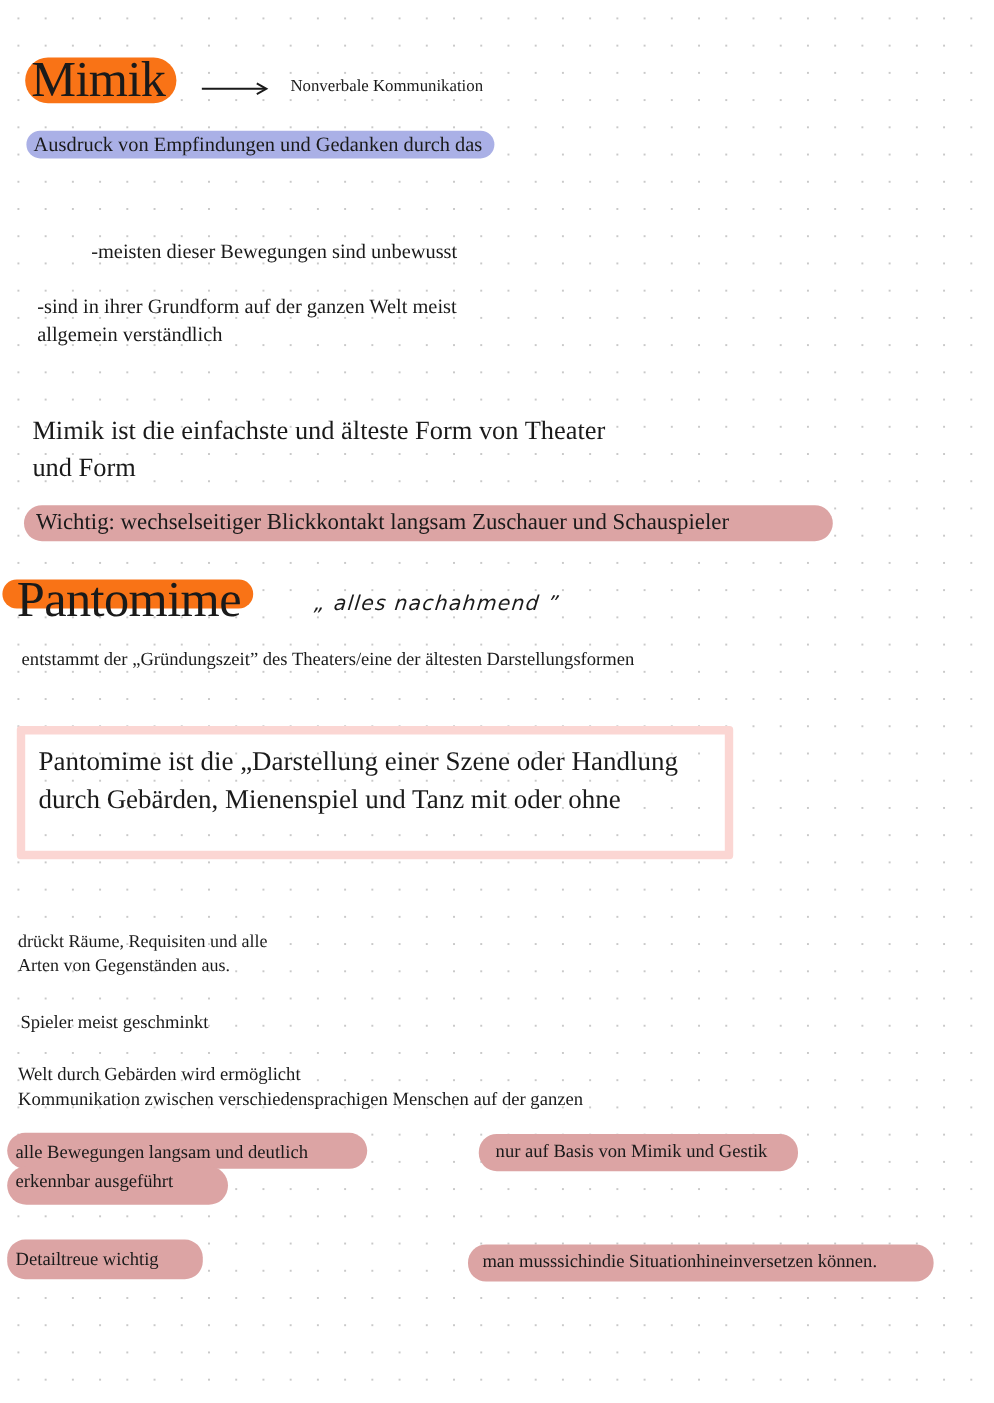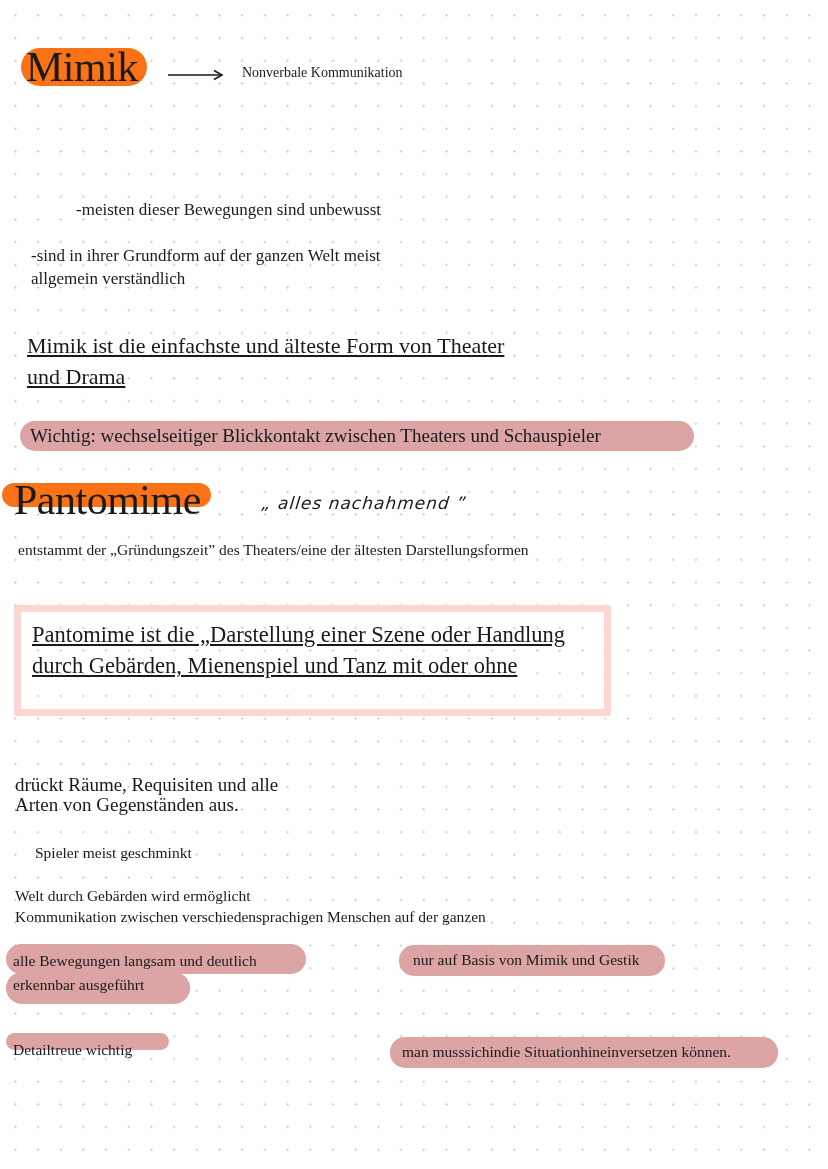--- a/index.html
+++ b/index.html
@@ -37,61 +37,62 @@
 </div>
 <div class="abs arrow" style="left:168px;top:61px;">
   <svg width="56" height="12" viewBox="0 0 56 12">
       <line x1="0" y1="6" x2="53" y2="6" stroke="#1a1a1a" stroke-width="1.6"></line>
       <polyline points="46,1.5 54,6 46,10.5" fill="none" stroke="#1a1a1a" stroke-width="1.6"></polyline>
     </svg>
 </div>
 <div class="abs" style="left:242px;top:62px;font-size:14px;line-height:22px;">Nonverbale Kommunikation</div>
 
 <div class="abs t17" style="left:22px;top:109px;">
+  <div><span class="pill blue" style="padding:0 10px 0 6px;">Ausdruck von Empfindungen und Gedanken durch das</span></div>
 </div>
 
 <div class="abs t17" style="left:32px;top:198px;margin-left:44px;">-meisten dieser Bewegungen sind unbewusst</div>
 <div class="abs t17" style="left:31px;top:244px;">
   <div>-sind in ihrer Grundform auf der ganzen Welt meist</div>
   <div>allgemein verständlich</div>
 </div>
 
-<div class="abs t22" style="left:27px;top:330px;text-decoration:underline;">
+<div class="abs t22" style="left:27px;top:343px;">
   <div>Mimik ist die einfachste und älteste Form von Theater</div>
-  <div>und Drama</div>
+  <div>und Form</div>
 </div>
 
-<div class="abs rose" style="left:20px;top:421px;width:674px;height:30px;line-height:30px;font-size:19px;border-radius:15px;padding-left:10px;box-sizing:border-box;">Wichtig: wechselseitiger Blickkontakt zwischen Theaters und Schauspieler</div>
+<div class="abs rose" style="left:20px;top:421px;width:674px;height:30px;line-height:30px;font-size:19px;border-radius:15px;padding-left:10px;box-sizing:border-box;">Wichtig: wechselseitiger Blickkontakt langsam Zuschauer und Schauspieler</div>
 
 <div class="abs title beige" style="left:2px;top:483px;padding:0 10px 0 12px;height:24px;line-height:34px;border-radius:17px;">
   <span>Pantomime</span>
 </div>
 <div class="abs hand" style="left:262px;top:493px;">„ alles nachahmend ”</div>
 
 <div class="abs t16" style="left:18px;top:539px;font-size:15.5px;">entstammt der „Gründungszeit” des Theaters/eine der ältesten Darstellungsformen</div>
 
-<div class="abs quote-box" style="left:14px;top:605px;width:597px;height:111px;text-decoration:underline;">
+<div class="abs quote-box" style="left:14px;top:605px;width:597px;height:111px;">
   <div class="t22" style="font-size:22.5px;line-height:31px;margin-top:1px;margin-left:3px;">
     <div>Pantomime ist die „Darstellung einer Szene oder Handlung</div>
     <div>durch Gebärden, Mienenspiel und Tanz mit oder ohne</div>
   </div>
 </div>
 
-<div class="abs" style="left:15px;top:775px;font-size:19px;line-height:20px;">
+<div class="abs" style="left:15px;top:775px;font-size:15px;line-height:20px;">
   <div>drückt Räume, Requisiten und alle</div>
   <div>Arten von Gegenständen aus.</div>
 </div>
 
-<div class="abs" style="left:17px;top:843px;font-size:15.5px;line-height:20px;margin-left:18px;">Spieler meist geschminkt</div>
+<div class="abs" style="left:17px;top:843px;font-size:15.5px;line-height:20px;">Spieler meist geschminkt</div>
 
 <div class="abs" style="left:15px;top:885px;font-size:15.5px;line-height:21px;">
   <div>Welt durch Gebärden wird ermöglicht</div>
   <div>Kommunikation zwischen verschiedensprachigen Menschen auf der ganzen</div>
 </div>
 
 <div class="abs rose" style="left:6px;top:944px;width:300px;height:30px;line-height:34px;font-size:15.5px;border-radius:15px;padding-left:7px;box-sizing:border-box;">alle Bewegungen langsam und deutlich</div>
 <div class="abs rose" style="left:6px;top:972px;width:184px;height:32px;line-height:26px;font-size:15.5px;border-radius:16px;padding-left:7px;box-sizing:border-box;">erkennbar ausgeführt</div>
 
 <div class="abs rose" style="left:399px;top:945px;width:266px;height:31px;line-height:30px;font-size:15.5px;border-radius:15px;padding-left:14px;box-sizing:border-box;">nur auf Basis von Mimik und Gestik</div>
 
-<div class="abs rose" style="left:6px;top:1033px;width:163px;height:17px;line-height:34px;font-size:15.5px;border-radius:15px;padding-left:7px;box-sizing:border-box;">Detailtreue wichtig</div>
+<div class="abs rose" style="left:6px;top:1033px;width:163px;height:33px;line-height:34px;font-size:15.5px;border-radius:15px;padding-left:7px;box-sizing:border-box;">Detailtreue wichtig</div>
 
 <div class="abs rose" style="left:390px;top:1037px;width:388px;height:31px;line-height:30px;font-size:15.5px;border-radius:15px;padding-left:12px;box-sizing:border-box;">man musssichindie Situationhineinversetzen können.</div>
 
 </body></html>

